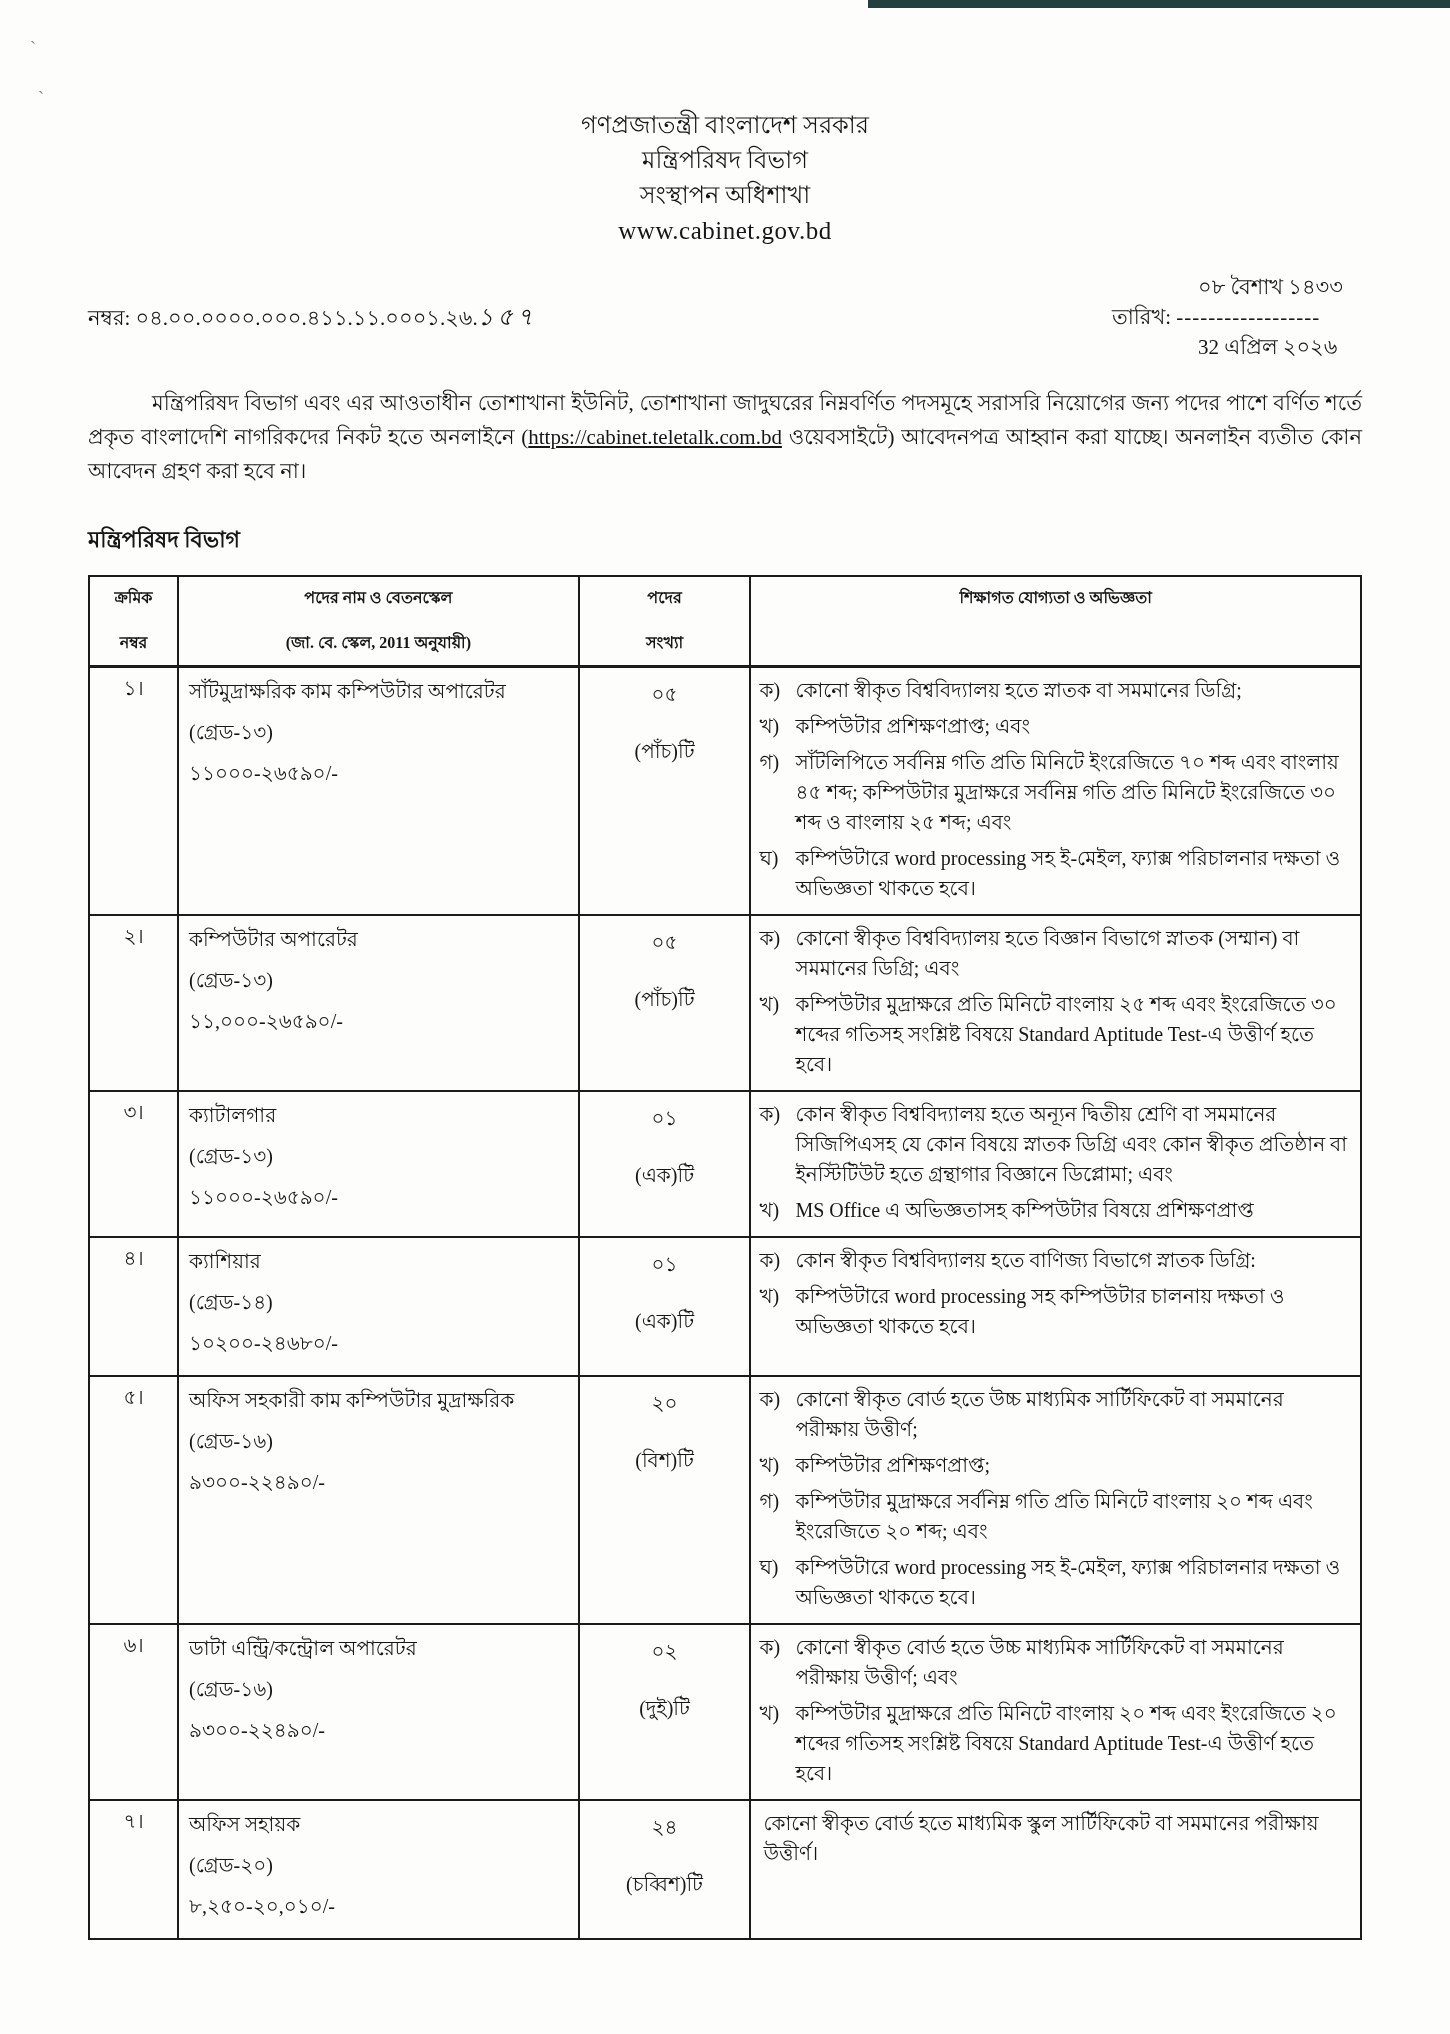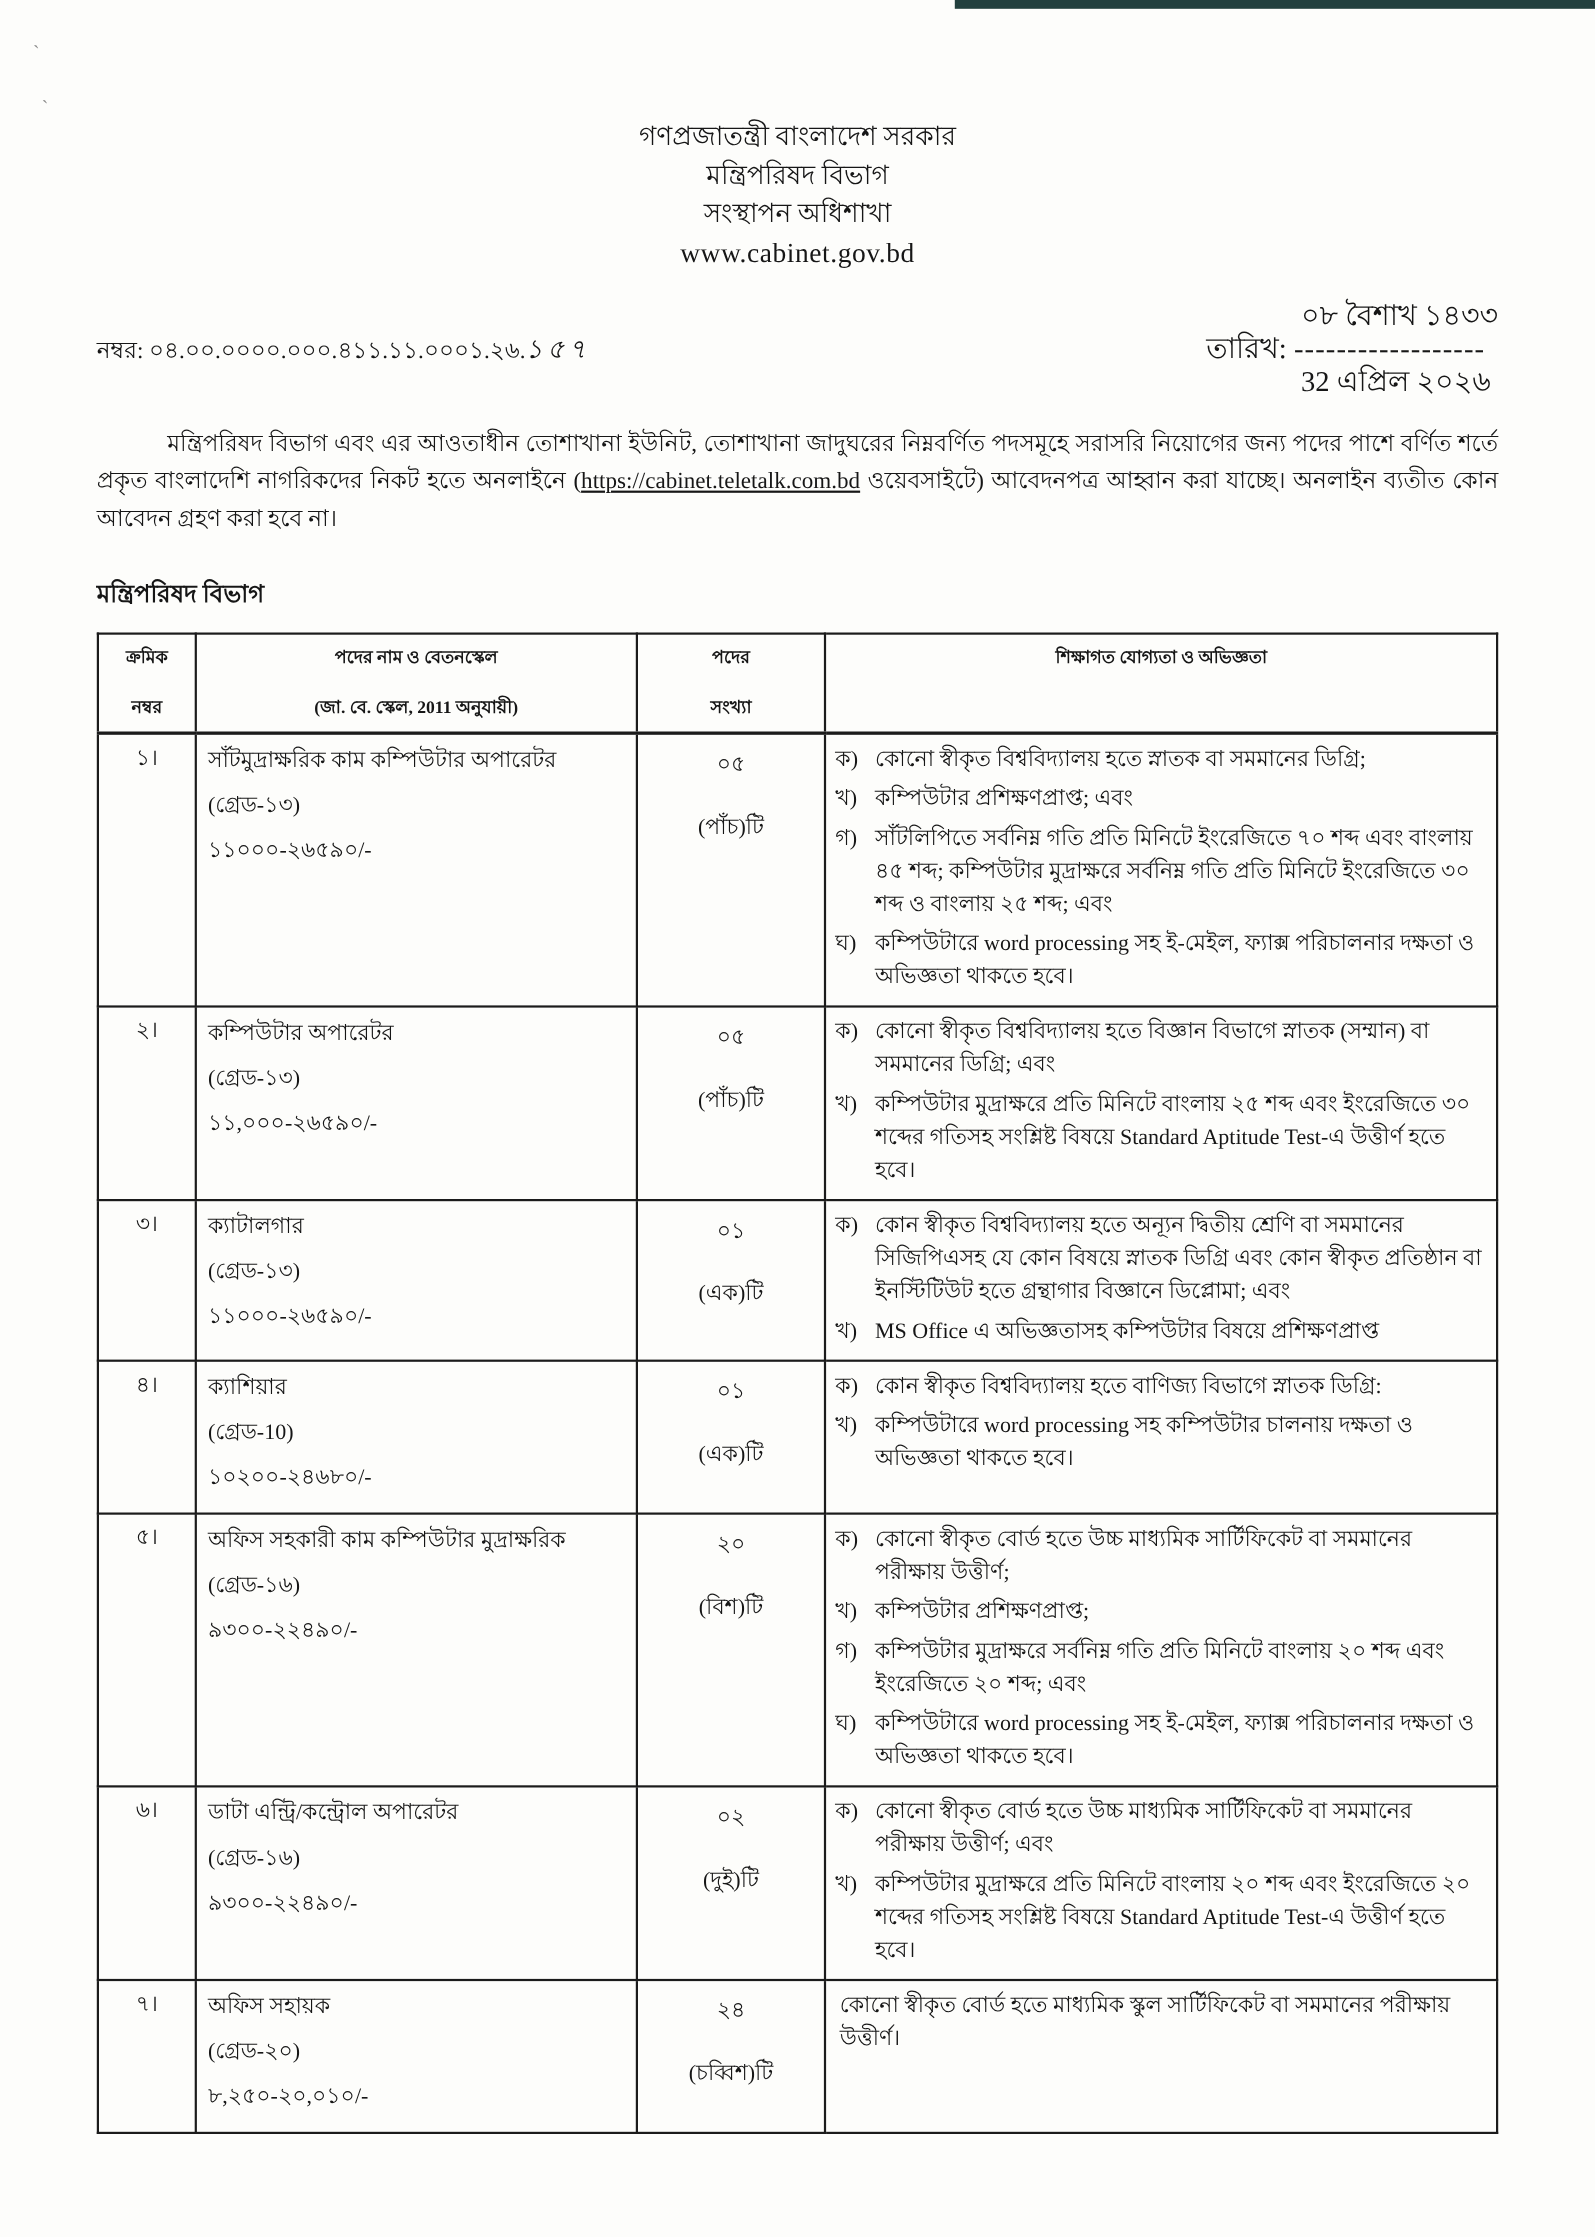--- a/index.html
+++ b/index.html
@@ -21,21 +21,21 @@
   .m1{left:30px;top:38px;}
   .m2{left:38px;top:88px;}
   .content{position:absolute;left:88px;right:88px;top:0;}
   
   .letterhead{margin-top:108px;text-align:center;line-height:35px;font-size:24px;}
   .letterhead .site{font-size:25px;letter-spacing:.5px;}
   
   .memo-row{display:flex;justify-content:space-between;align-items:flex-start;margin-top:24px;}
   .memo-no{font-size:21px;padding-top:26px;}
   .memo-no .hand{font-family:"DejaVu Sans",sans-serif;font-style:italic;font-size:24px;letter-spacing:4px;}
-  .date-block{font-size:26px;line-height:30px;min-width:250px;}
+  .date-block{font-size:21px;line-height:30px;min-width:250px;}
   .date-top{padding-left:86px;}
   .date-mid{white-space:nowrap;}
   .date-mid .dashes{letter-spacing:1px;}
   .date-bot{padding-left:86px;}
   
   .doc-title{margin-top:22px;text-align:center;font-size:24px;font-weight:bold;}
   .doc-title span{border-bottom:2px solid #161616;padding:0 2px 1px;}
   
   .intro{margin-top:24px;text-align:justify;font-size:21px;line-height:34px;}
   .intro .indent{display:inline-block;width:64px;}
@@ -193,21 +193,21 @@
               <div class="qual-item">
                 <span class="q-label">খ)</span>
                 <span class="q-text">MS Office এ অভিজ্ঞতাসহ কম্পিউটার বিষয়ে প্রশিক্ষণপ্রাপ্ত</span>
               </div>
             </td>
           </tr>
           <tr>
             <td class="c-serial">৪।</td>
             <td class="c-post">
               <div class="post-line">ক্যাশিয়ার</div>
-              <div class="post-line">(গ্রেড-10)</div>
+              <div class="post-line">(গ্রেড-১৪)</div>
               <div class="post-line">১০২০০-২৪৬৮০/-</div>
             </td>
             <td class="c-count">
               <div class="count-l1">০১</div>
               <div class="count-l2">(এক)টি</div>
             </td>
             <td class="c-qual">
               <div class="qual-item">
                 <span class="q-label">ক)</span>
                 <span class="q-text">কোন স্বীকৃত বিশ্ববিদ্যালয় হতে বাণিজ্য বিভাগে স্নাতক ডিগ্রি:</span>

